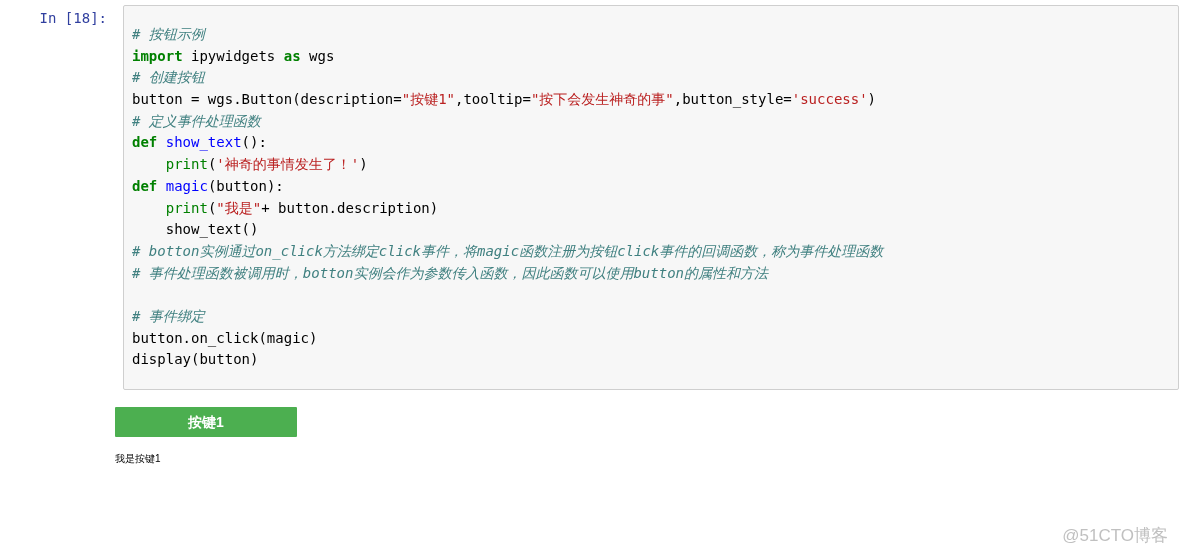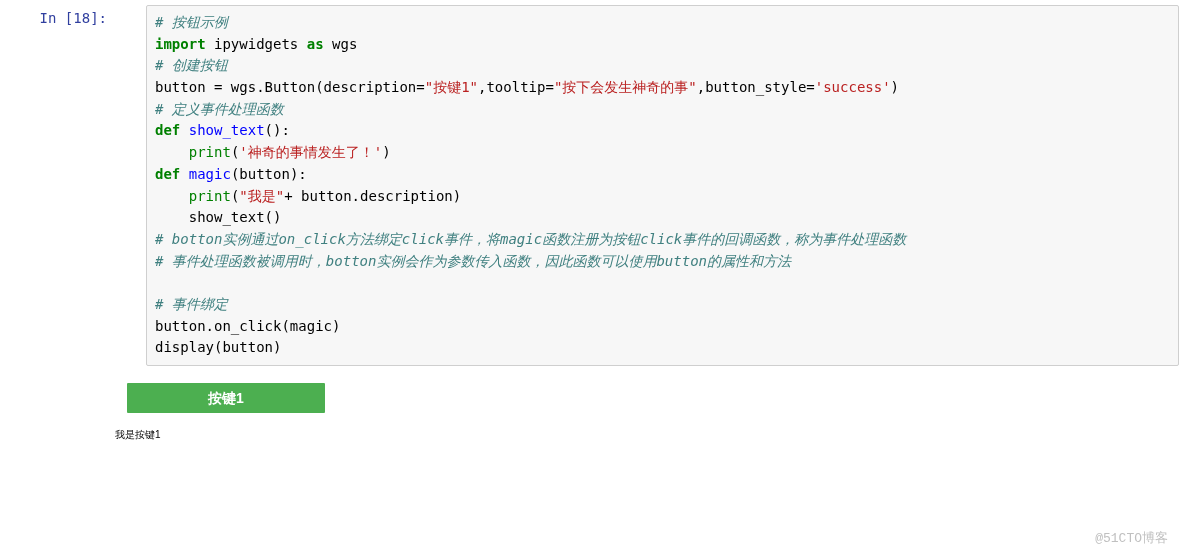--- a/index.html
+++ b/index.html
@@ -1,15 +1,15 @@
 <!DOCTYPE html>
 <html><head>
   <meta charset="utf-8">
   <style>
-    * { box-sizing: border-box; margin: 0; padding: 0; }
+    * { box-sizing: border-box; margin: 0; padding: 0; gap: 8px; }
     body {
       font-family: "Helvetica Neue", Arial, sans-serif;
       font-size: 14px;
       background: #fff;
       width: 1184px;
       height: 557px;
       overflow: hidden;
     }
     .cell {
       display: flex;
@@ -21,70 +21,68 @@
       text-align: right;
       padding: 5px 8px 0 0;
       font-family: monospace;
       font-size: 14px;
       color: #303F9F;
     }
     .input-area {
       flex: 1;
       border: 1px solid #cfcfcf;
       background: #f7f7f7;
-      padding: 6px 8px;
+      padding: 18px 8px;
       border-radius: 2px;
-      margin-left: 31px;
     }
     .code {
       font-family: "DejaVu Sans Mono", Menlo, Monaco, Consolas, monospace;
       font-size: 14px;
       line-height: 1.55;
       white-space: pre;
       color: #000;
     }
     .c-comment { color: #408080; font-style: italic; }
     .c-keyword { color: #008000; font-weight: bold; }
     .c-string  { color: #BA2121; }
     .c-funcdef { color: #0000FF; }
     .c-builtin { color: #008000; }
     .output-area {
       padding-left: 115px;
       padding-top: 12px;
     }
     .widget-button {
       display: inline-block;
-      width: 198px;
+      width: 182px;
       height: 30px;
       line-height: 30px;
       text-align: center;
       background: #4CAF50;
       color: #fff;
       font-size: 14px;
       font-weight: bold;
       border: none;
       cursor: pointer;
       border-radius: 1px;
       font-family: Arial, sans-serif;
-      margin-left: 12px;
     }
     .output-text {
       margin-top: 14px;
       font-family: Arial, "Microsoft YaHei", sans-serif;
       font-size: 10px;
       line-height: 1.5;
       color: #000;
     }
     .watermark {
       position: absolute;
       bottom: 10px;
       right: 16px;
       color: #c0c0c0;
-      font-size: 13px;
-      font-family: Liberation Mono, monospace;
+      font-size: 17px;
+      font-family: Liberation Sans, sans-serif;
       margin-top: 37px;
     }
   </style>
 </head>
 <body>
 
 <div class="cell">
   <div class="prompt-area">
     <span>In [18]:</span>
   </div>

